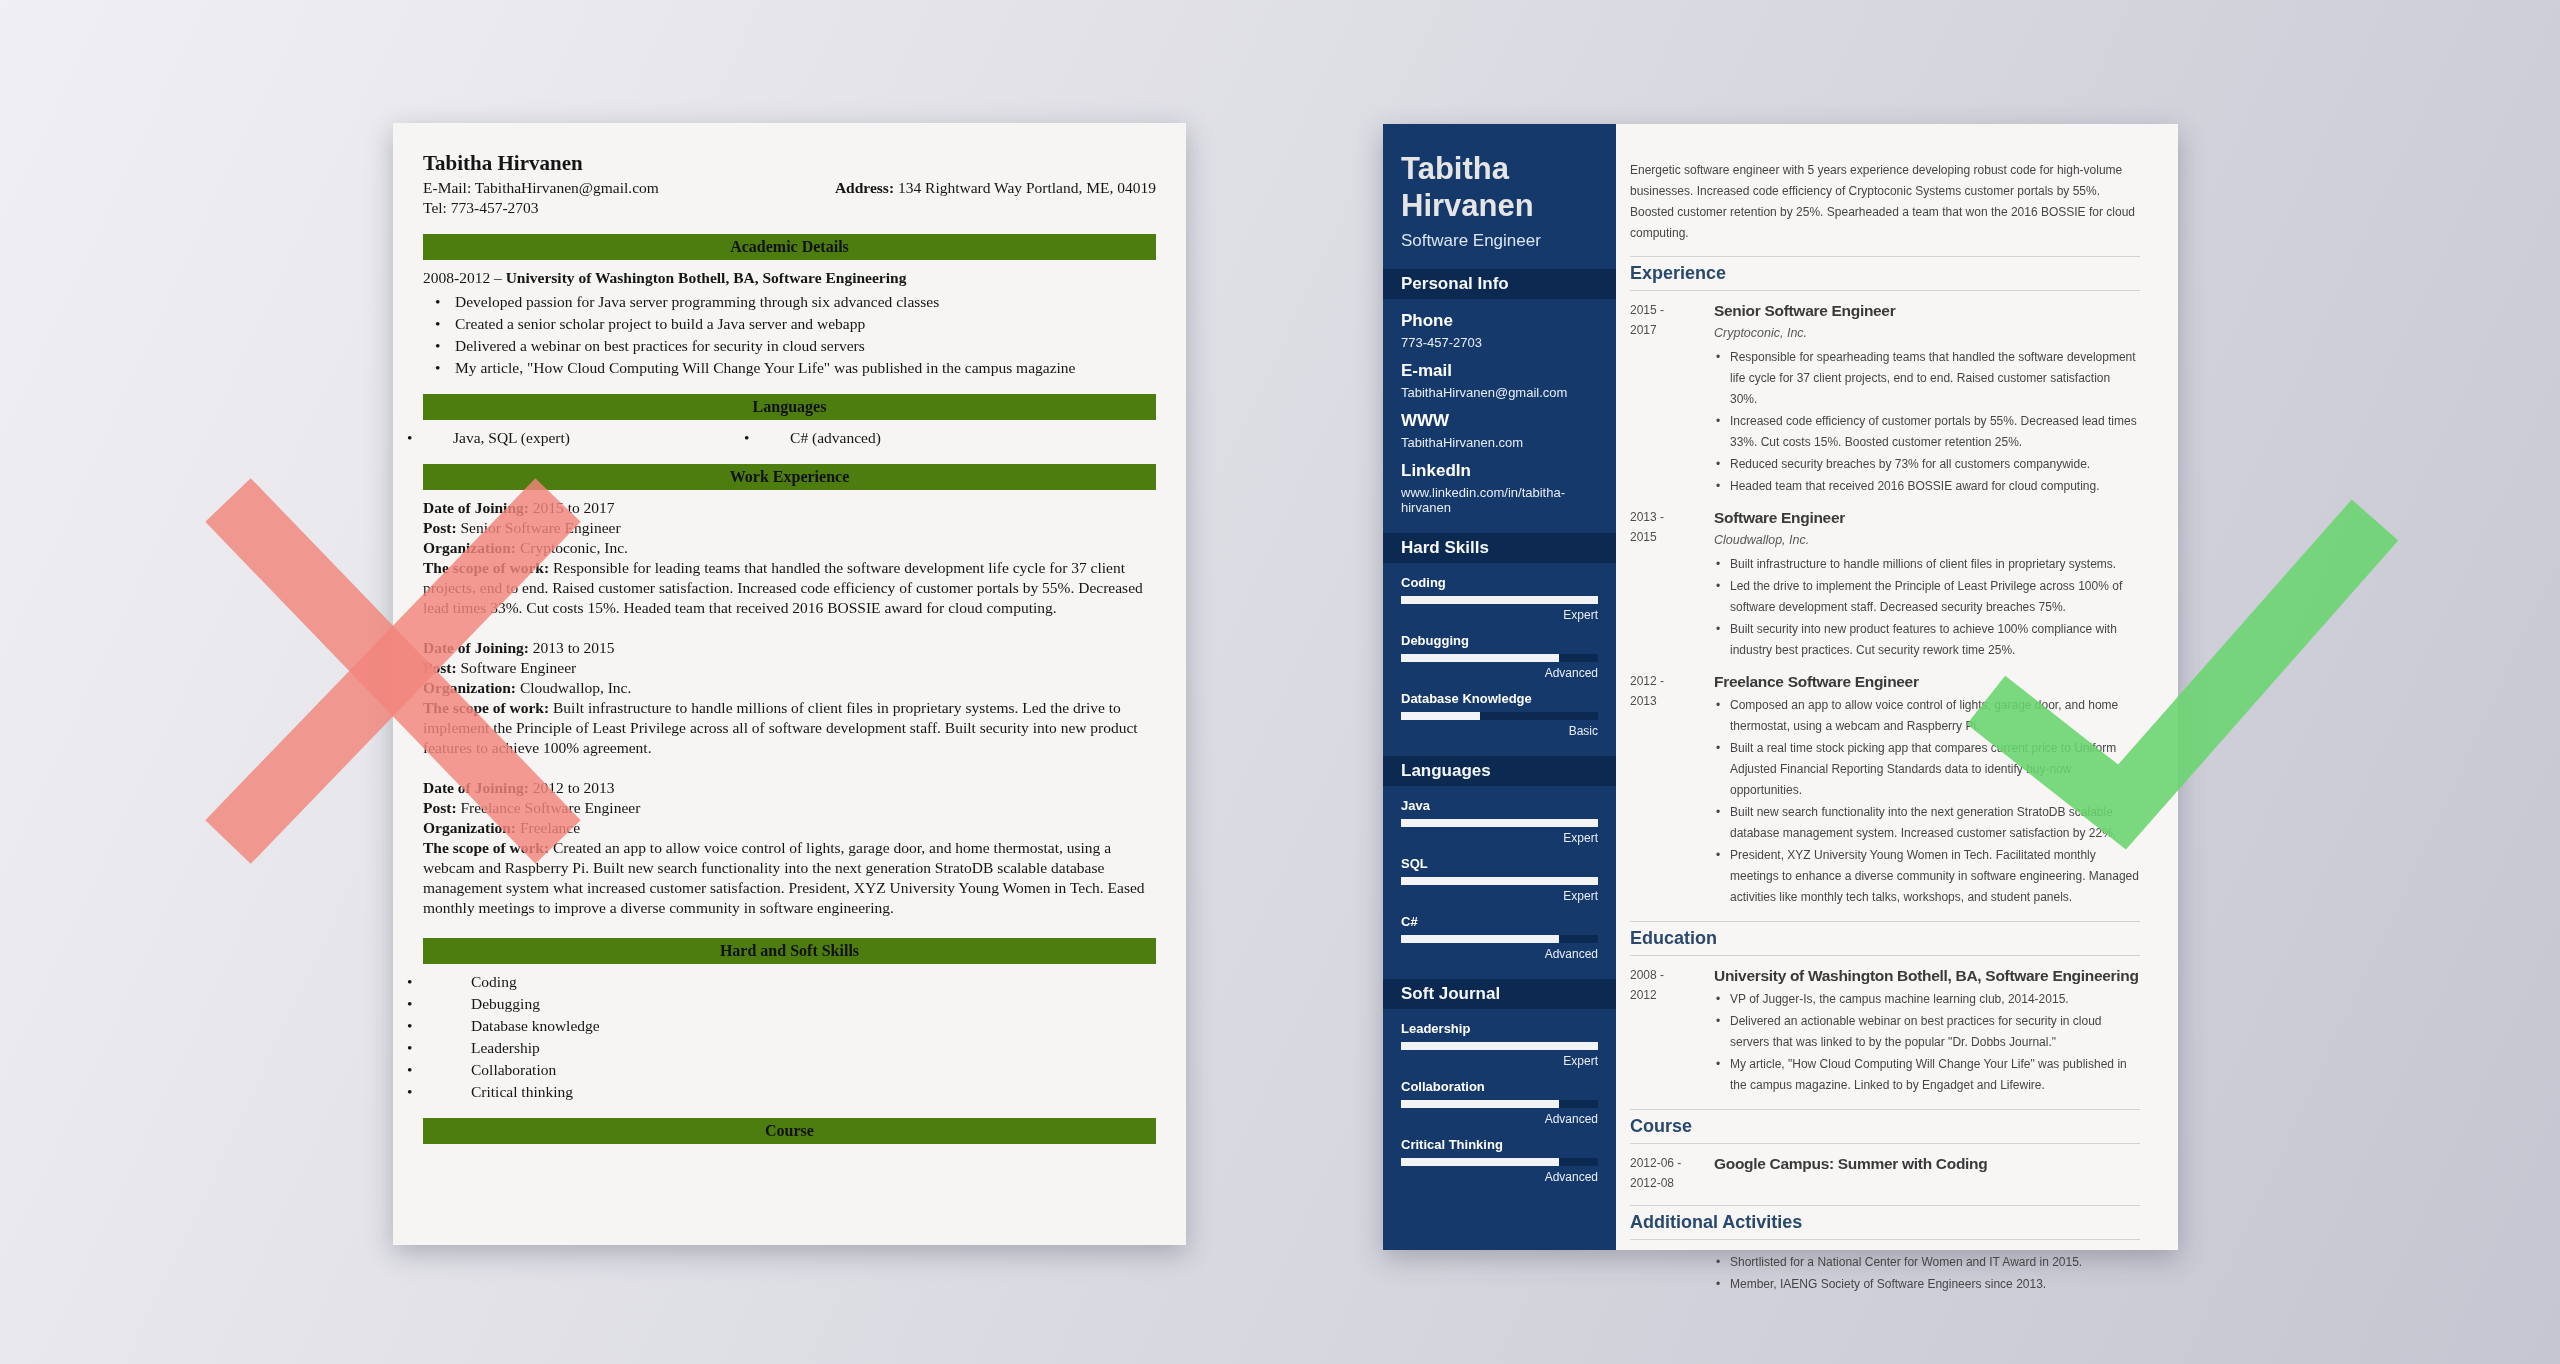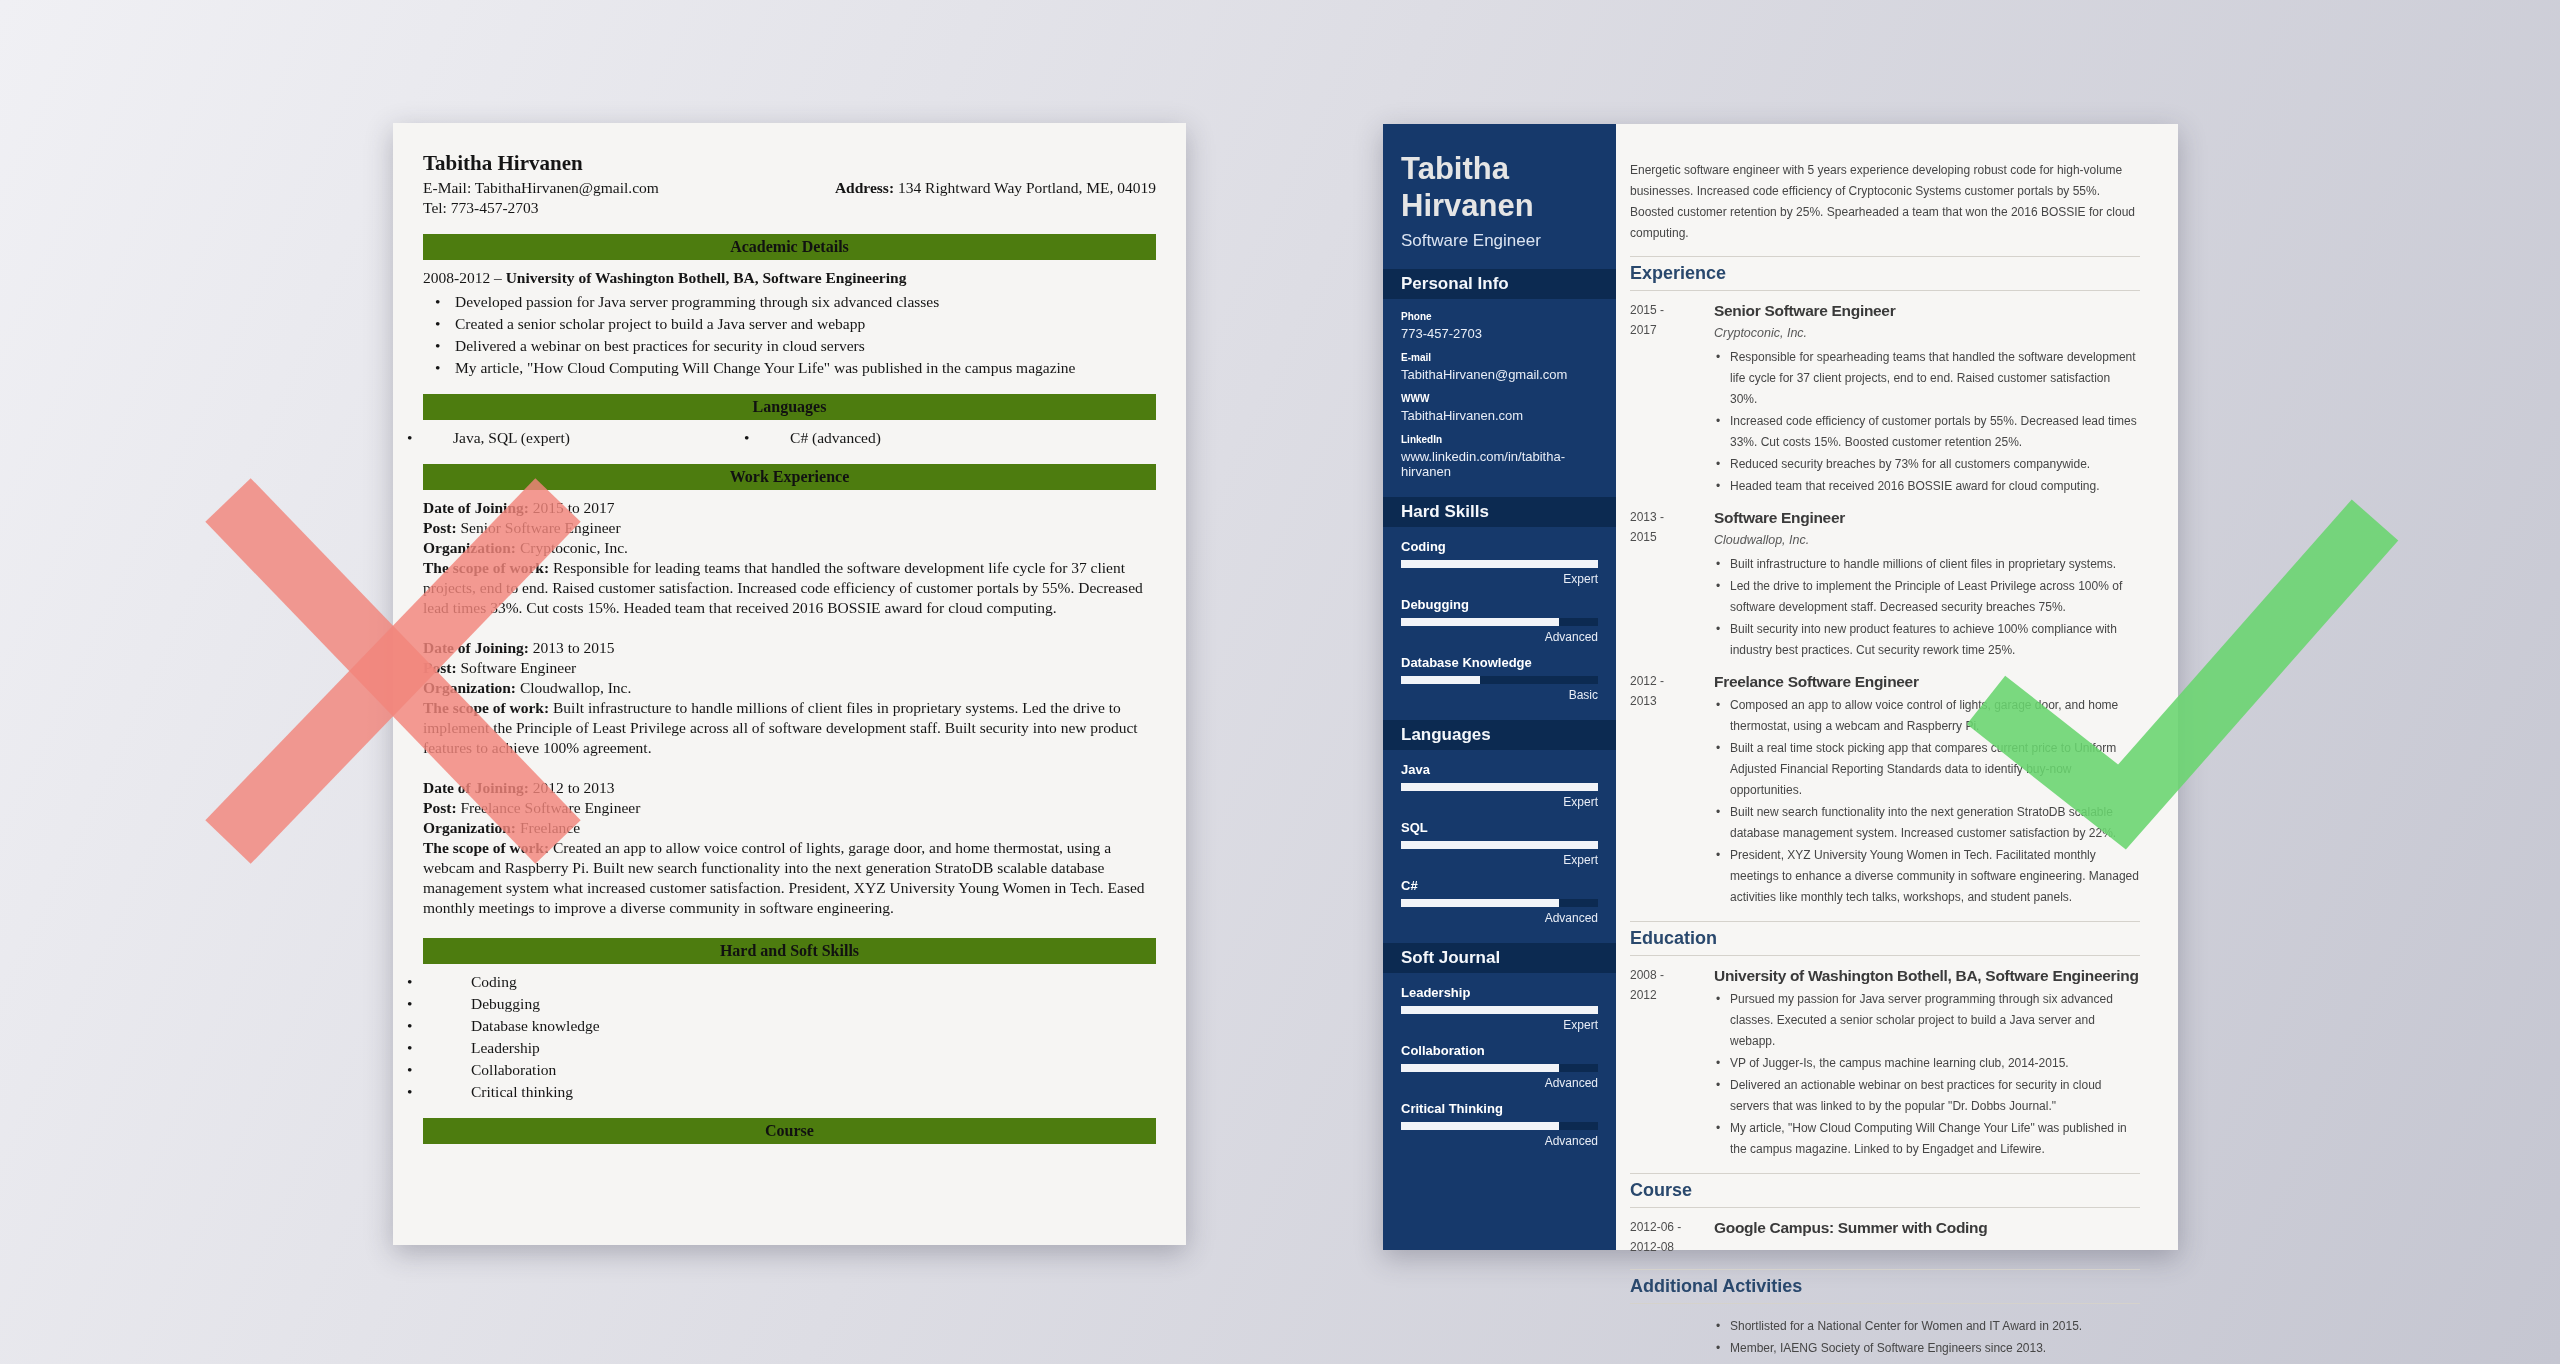--- a/index.html
+++ b/index.html
@@ -48,21 +48,21 @@
     width:233px; flex:none; background:#16396b; color:#fff;
     padding-top:26px; overflow:hidden;
   }
   .sb-pad { padding:0 18px; }
   .sb-name { font-size:31px; font-weight:bold; line-height:37px; color:#e5e5e5; }
   .sb-jobtitle { font-size:17px; color:#dbe4f2; margin-top:7px; font-weight:normal; }
   .sb-band {
     background:#0c2a51; font-size:17px; font-weight:bold; color:#f4f7fb;
     padding:5px 18px; margin-top:18px; margin-bottom:12px;
   }
-  .sb-info-label { font-size:10px; font-weight:bold; margin-top:11px; }
+  .sb-info-label { font-size:17px; font-weight:bold; margin-top:11px; }
   .sb-info-value { font-size:13px; margin-top:4px; color:#e8edf6; }
   .sb-skill { margin-bottom:11px; }
   .sb-skill-name { font-size:13px; font-weight:bold; }
   .sb-track { height:8px; background:#0c2a51; margin-top:6px; }
   .sb-fill { height:8px; background:#f2f4f8; }
   .sb-level { font-size:12px; text-align:right; margin-top:4px; color:#e8edf6; }
 
   .rmain {
     flex:1; padding:36px 38px 0 14px;
     color:#464646; font-size:12px; line-height:21px;
@@ -317,21 +317,20 @@
 
     <div class="r-sec-head">Education</div>
     <div class="r-entry">
       <div class="r-dates">
         <div>2008 -</div>
         <div>2012</div>
       </div>
       <div class="r-body">
         <div class="r-title">University of Washington Bothell, BA, Software Engineering</div>
         <ul class="r-list">
-          <li>Pursued my passion for Java server programming through six advanced classes. Executed a senior scholar project to build a Java server and webapp.</li>
           <li>VP of Jugger-Is, the campus machine learning club, 2014-2015.</li>
           <li>Delivered an actionable webinar on best practices for security in cloud servers that was linked to by the popular "Dr. Dobbs Journal."</li>
           <li>My article, "How Cloud Computing Will Change Your Life" was published in the campus magazine. Linked to by Engadget and Lifewire.</li>
         </ul>
       </div>
     </div>
 
     <div class="r-sec-head">Course</div>
     <div class="r-entry">
       <div class="r-dates">

